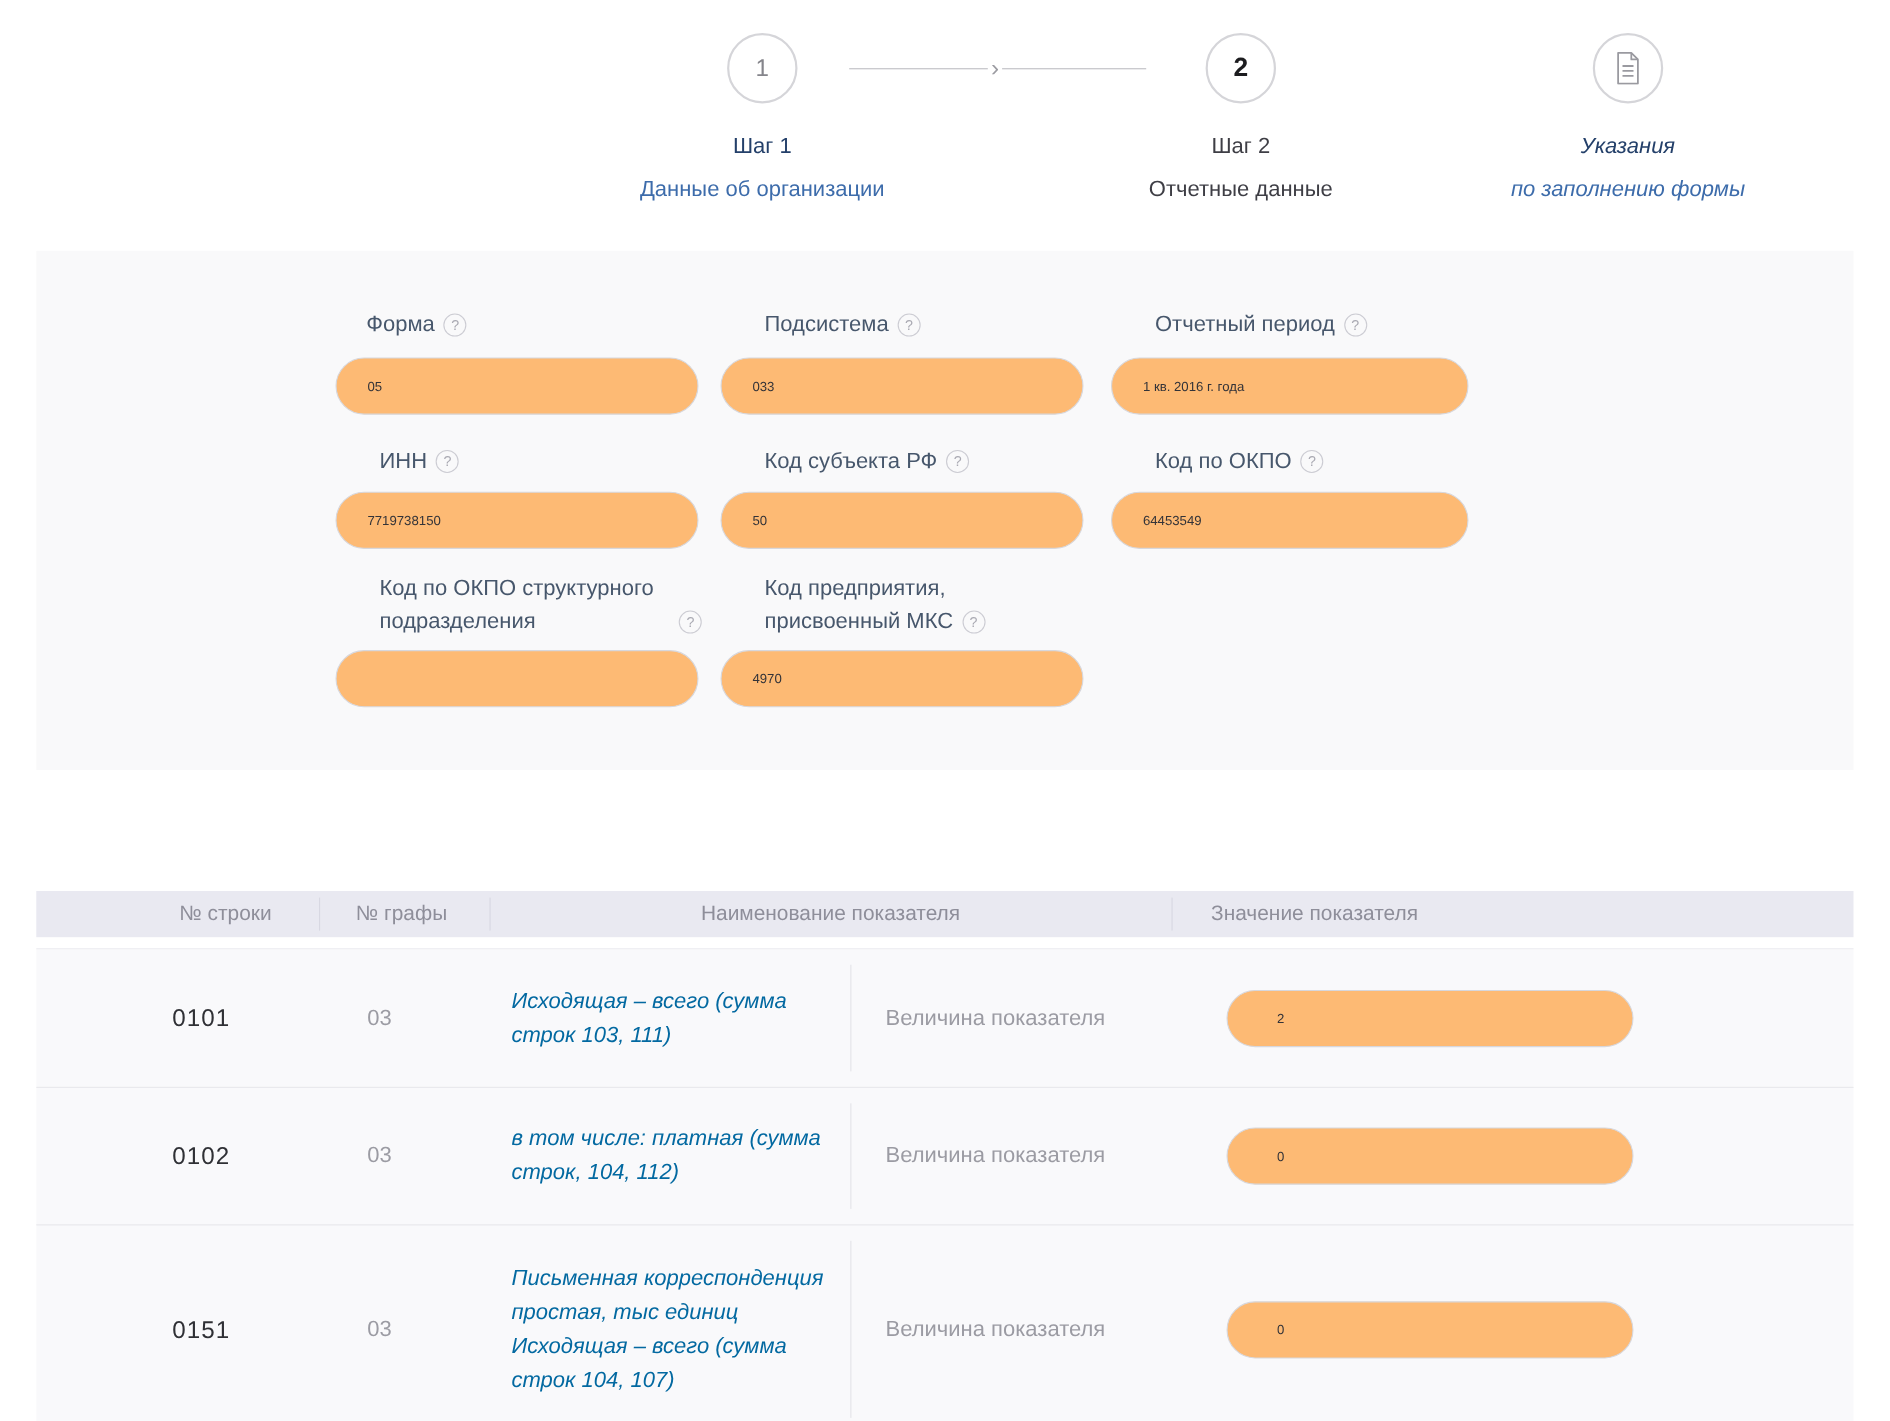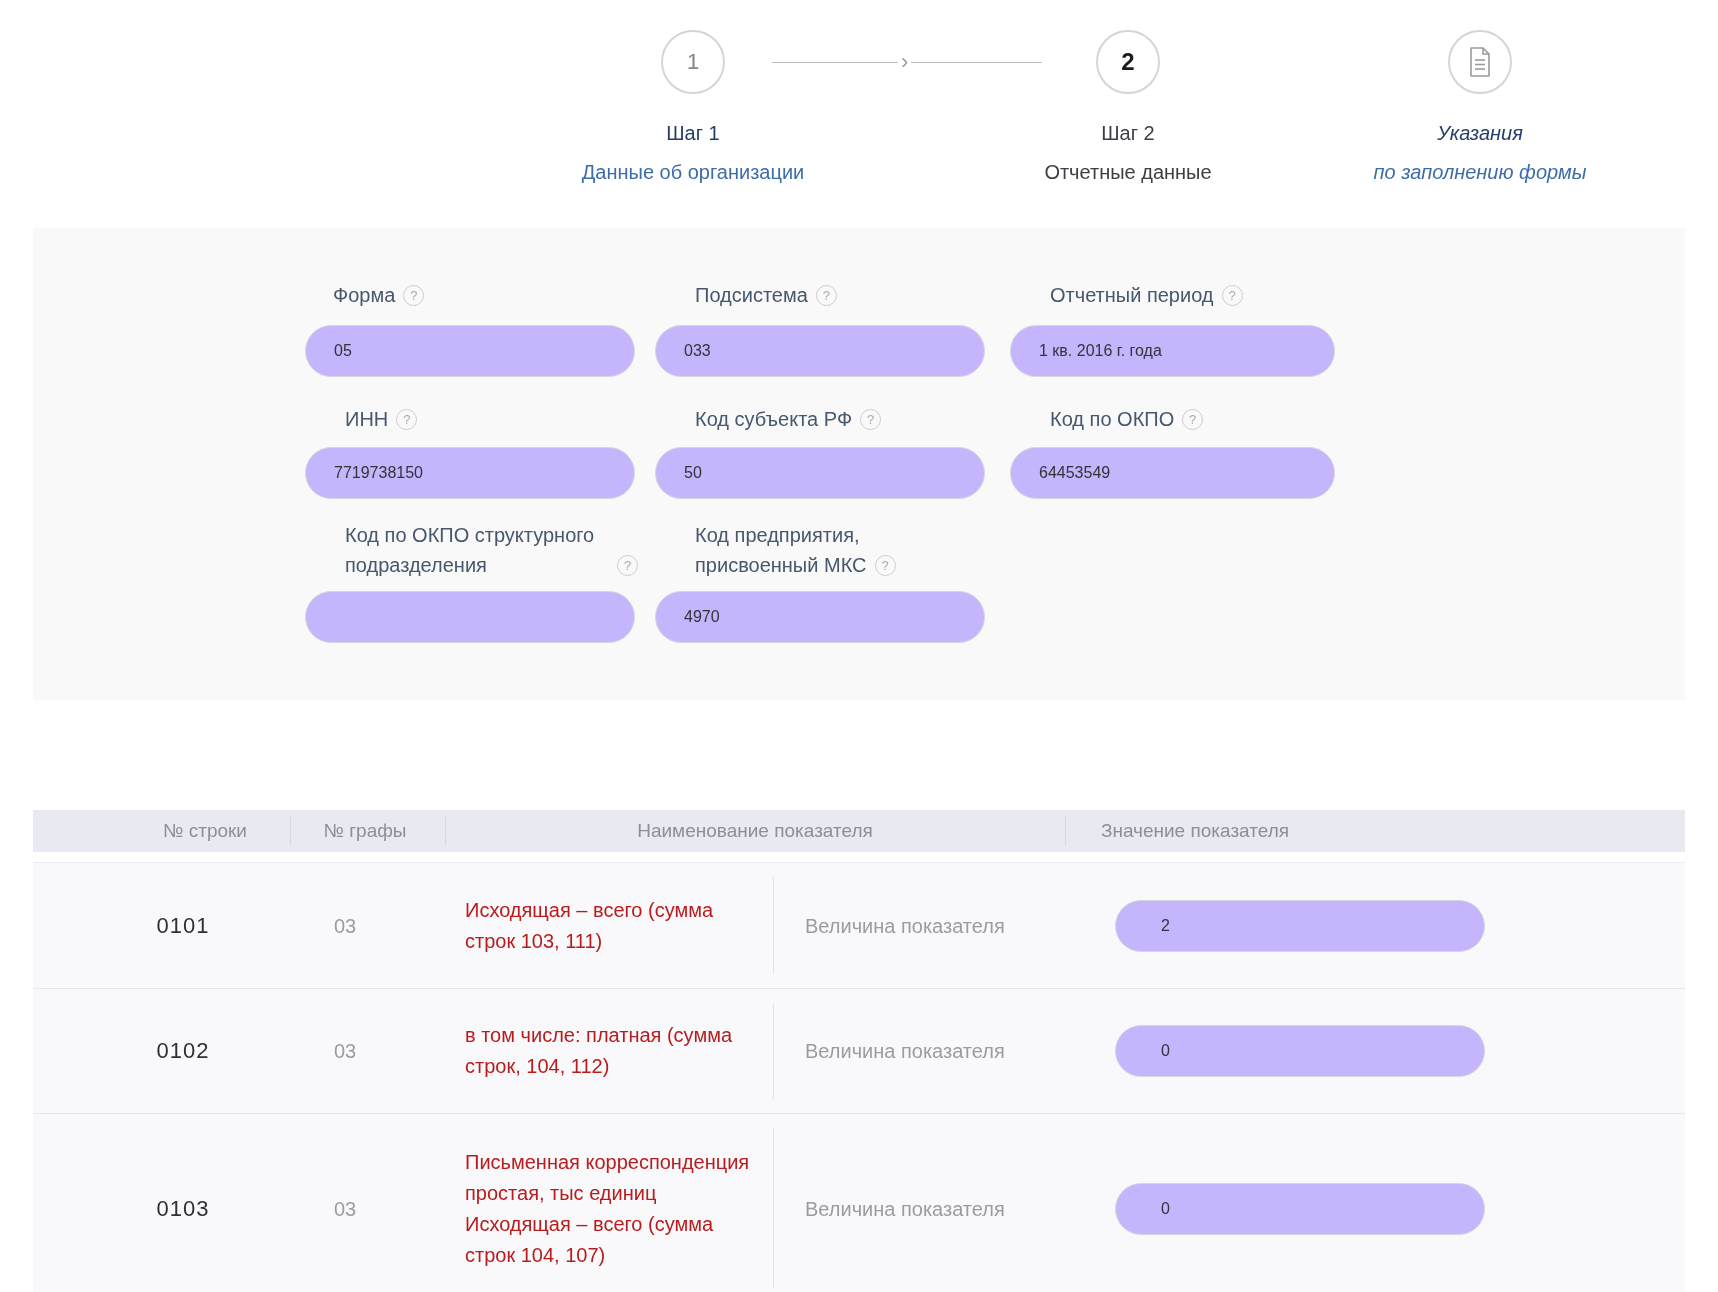--- a/index.html
+++ b/index.html
@@ -39,23 +39,23 @@
   }
   .field-label .lbl-text{ white-space:pre-line; }
   .help{
     display:inline-block; width:21px; height:21px; border-radius:50%;
     border:1px solid #ccccd3; color:#a9a9b2; font-size:13px; line-height:19px;
     text-align:center; margin-left:8px; margin-bottom:4px; flex:0 0 auto;
     background:transparent;
   }
   .pill{
     position:absolute; height:52px; border-radius:27px;
-    border:1px solid #d7d7dc; background:#c4b5fd;
+    border:1px solid #d7d7dc; background:#fdba74;
     font-family:"Liberation Sans", sans-serif;
-    font-size:16px; color:#333338; padding:0 20px 0 28px; outline:none;
+    font-size:12px; color:#333338; padding:0 20px 0 28px; outline:none;
   }
 
   
   .thead{
     position:absolute; left:33px; top:810px; width:1652px; height:42px;
     background:#e9e9f1;
   }
   .th{
     position:absolute; top:0; height:42px; line-height:42px;
     transform:translateX(-50%); font-size:19px; color:#8e8e9a; white-space:nowrap;
@@ -68,21 +68,21 @@
   .cell-rowno{
     position:absolute; left:0; width:300px; top:50%; transform:translateY(-50%);
     text-align:center; font-size:22px; color:#2f3035; letter-spacing:1px;
   }
   .cell-colno{
     position:absolute; left:247px; width:130px; top:50%; transform:translateY(-50%);
     text-align:center; font-size:20px; color:#9b9ba3;
   }
   .cell-name{
     position:absolute; left:432px; width:300px; top:50%; transform:translateY(-50%);
-    font-size:20px; line-height:31px; color:#b91c1c; white-space:pre-line;
+    font-size:20px; line-height:31px; color:#0369a1; white-space:pre-line;font-style:italic;
   }
   .row-vsep{ position:absolute; left:740px; top:14px; bottom:14px; width:1px; background:#e4e4e9; }
   .cell-vallabel{
     position:absolute; left:772px; top:50%; transform:translateY(-50%);
     font-size:20px; color:#9b9ba3; white-space:nowrap;
   }
   .cell-pill{ left:1082px; width:370px; top:50%; transform:translateY(-50%); padding-left:45px; }
 
   
   .doc-icon{ display:block; }
@@ -205,21 +205,21 @@
     <div class="row" style="height:125px;">
       <div class="cell-rowno">0102</div>
       <div class="cell-colno">03</div>
       <div class="cell-name">в том числе: платная (сумма строк, 104, 112)</div>
       <div class="row-vsep"></div>
       <div class="cell-vallabel">Величина показателя</div>
       <input class="pill cell-pill" style="position: absolute;" value="0">
     </div>
 
     <div class="row" style="height:190px;">
-      <div class="cell-rowno">0103</div>
+      <div class="cell-rowno">0151</div>
       <div class="cell-colno">03</div>
       <div class="cell-name">Письменная корреспонденция простая, тыс единиц
 Исходящая – всего (сумма строк 104, 107)</div>
       <div class="row-vsep"></div>
       <div class="cell-vallabel">Величина показателя</div>
       <input class="pill cell-pill" style="position: absolute;" value="0">
     </div>
 
   </div>
 </div>

